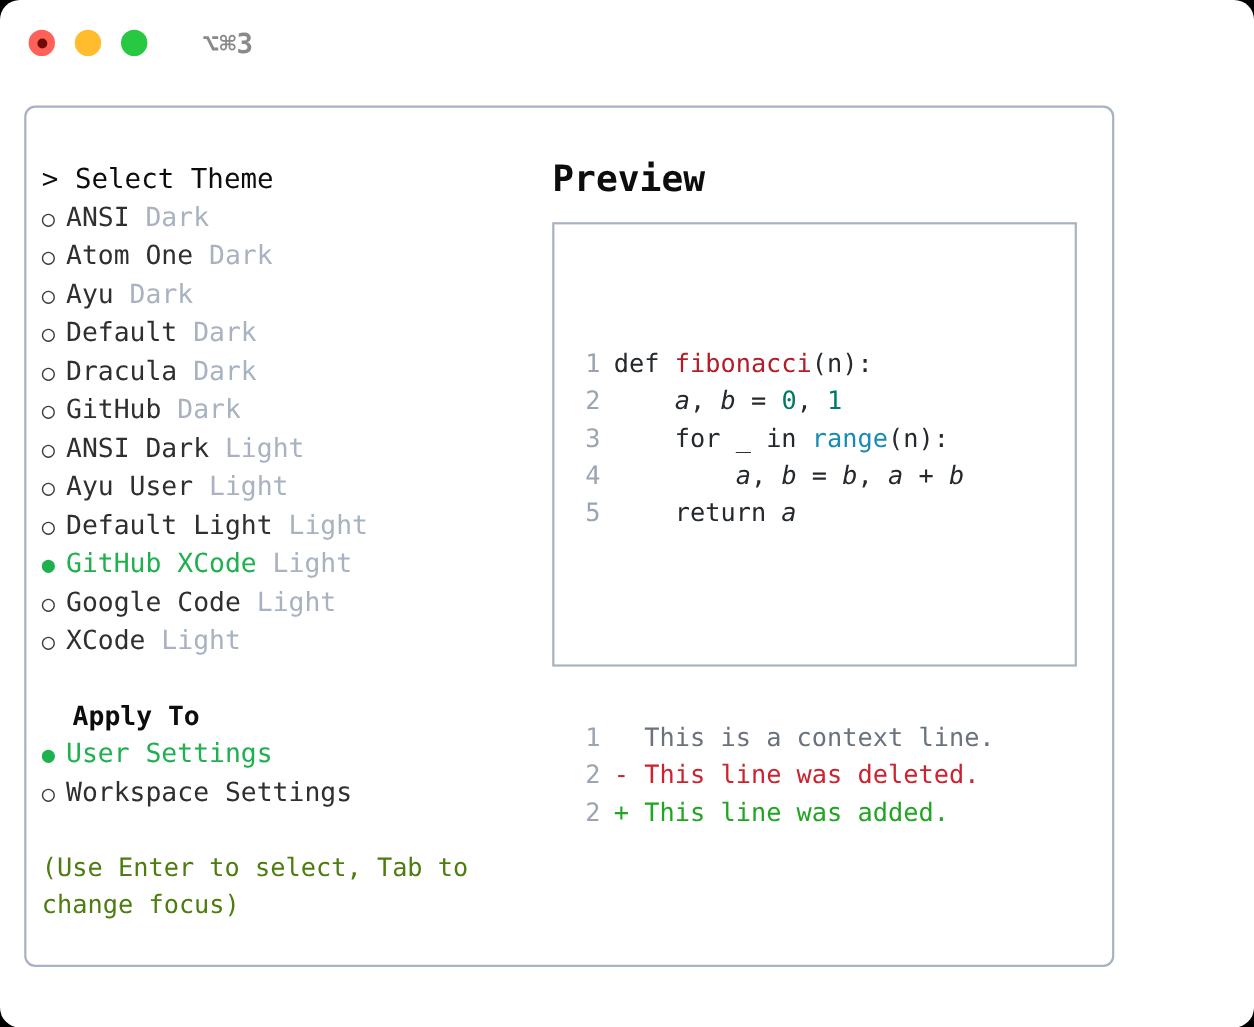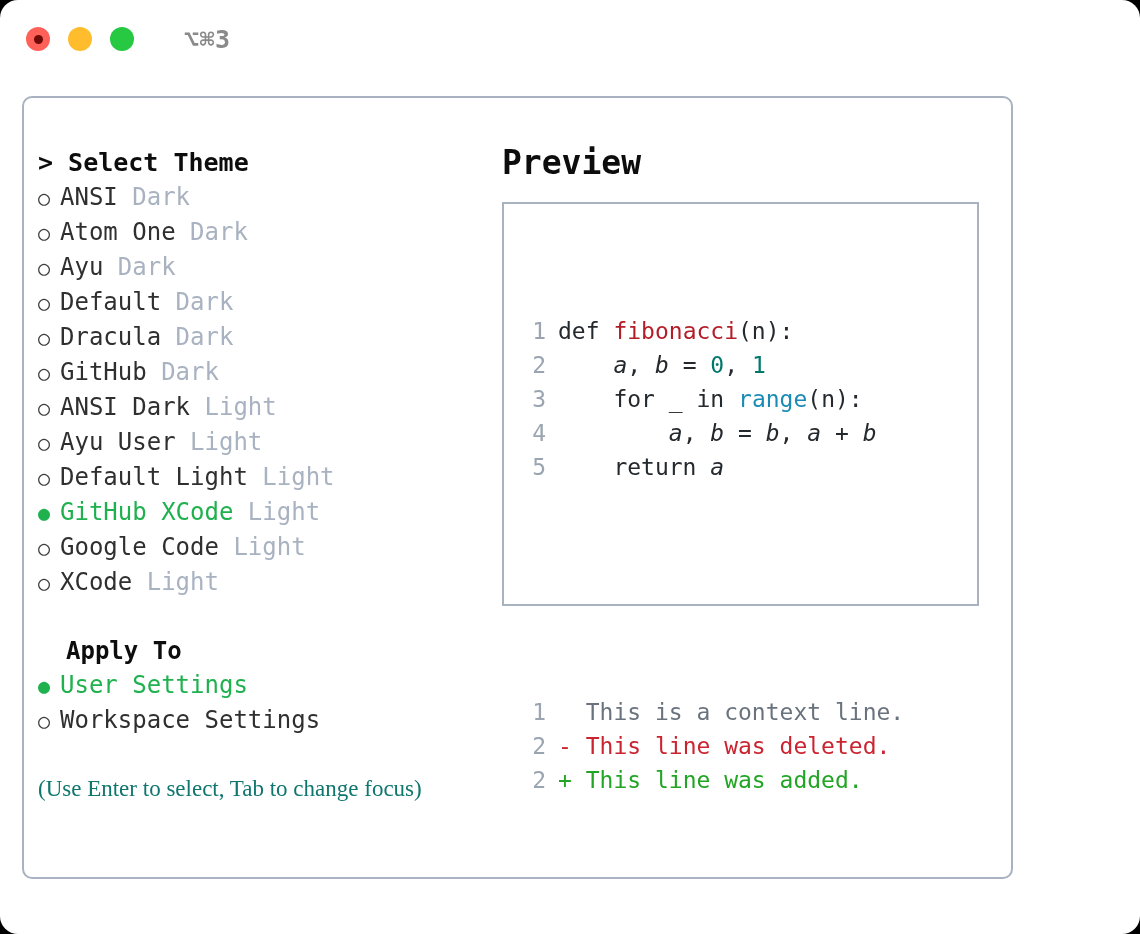--- a/index.html
+++ b/index.html
@@ -72,21 +72,21 @@
 
   
   .left-col {
     position: absolute;
     left: 14px; top: 48px;
     width: 450px;
   }
 
   .heading {
     font-size: 25px;
-    font-weight: bold;
+    font-weight: normal;
     color: #0d0d0d;
     line-height: 34px;
     white-space: pre;
   }
 
   .opt-row {
     display: flex;
     align-items: baseline;
     line-height: 34px;
     font-size: 24px;
@@ -113,24 +113,23 @@
     color: #0d0d0d;
     line-height: 34px;
     padding-left: 28px;
     white-space: pre;
   }
 
   .hint {
     margin-top: 34px;
     font-size: 23px;
     line-height: 34px;
-    color: #0f766e;
+    color: #4d7c0f;
     width: 420px;
     white-space: pre-wrap;
-    font-family: Liberation Serif, serif;
   }
 
   
   .right-col {
     position: absolute;
     left: 478px; top: 48px;
     width: 500px;
   }
   .preview-title {
     font-size: 33px;
@@ -160,21 +159,21 @@
     color: #9aa5b1;
     margin-right: 12px;
   }
   .blank-line { height: 34px; }
 
   .tok-plain { color: #24292e; }
   .tok-fn    { color: #b31d28; }
   .tok-num   { color: #00786b; }
   .tok-call  { color: #1a8bb5; }
   .tok-var   { color: #24292e; font-style: italic; }
-  .tok-ctx   { color: #6a737d; margin-top: 41px; }
+  .tok-ctx   { color: #6a737d; }
   .tok-del   { color: #cb2431; }
   .tok-add   { color: #22a524; }
 </style>
 </head>
 <body>
 
 <div id="page">
 
   <div class="titlebar">
     <div class="lights">

